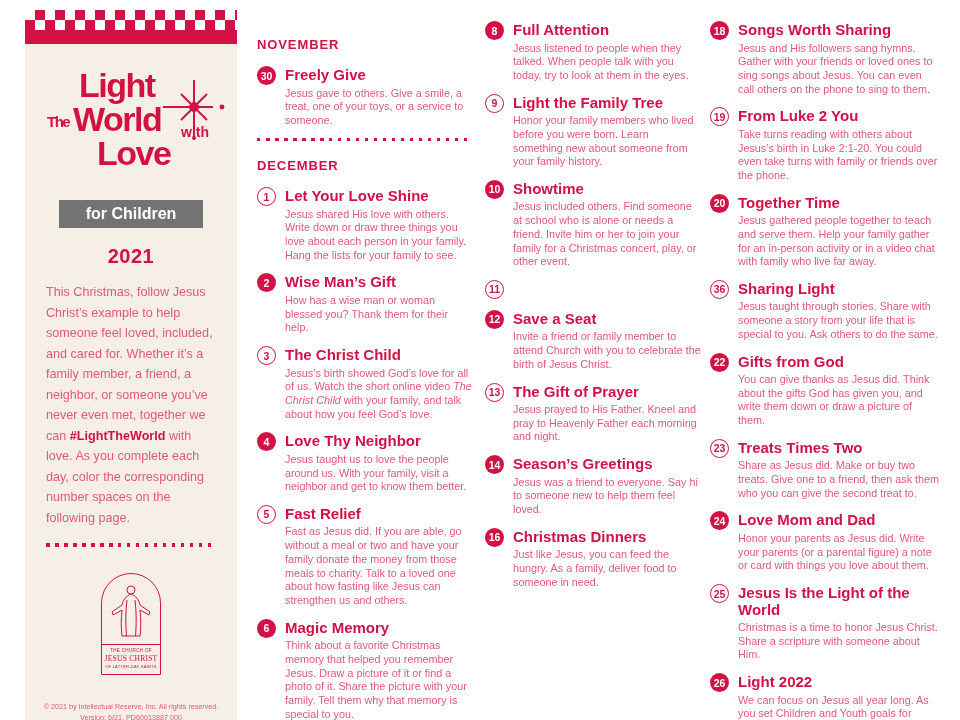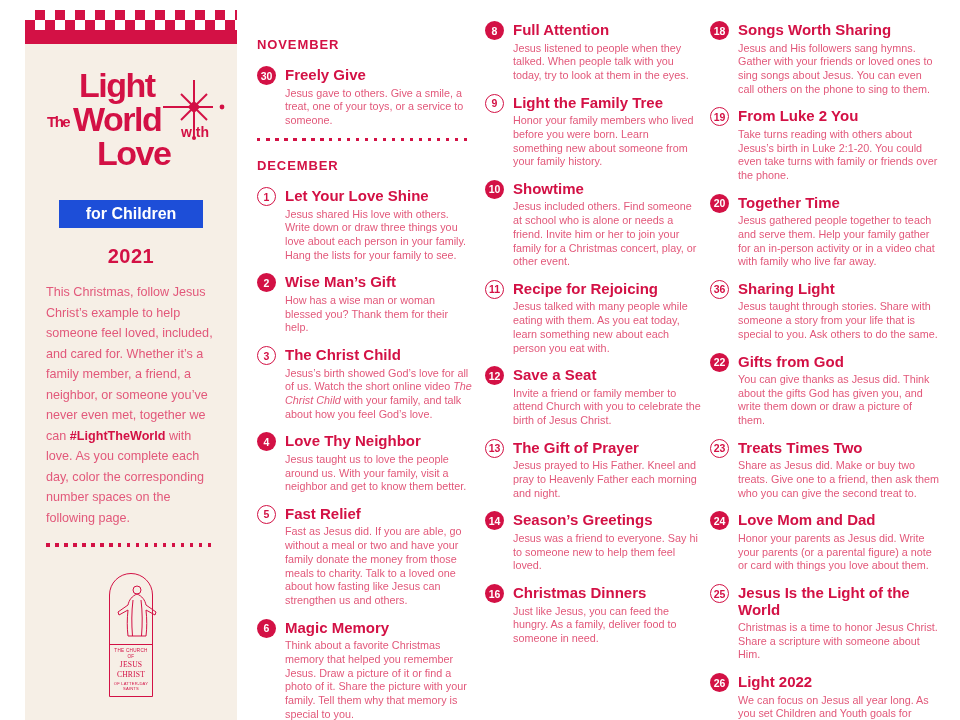--- a/index.html
+++ b/index.html
@@ -28,32 +28,32 @@
   .logo { position:relative; margin:24px 12px 0; height:120px; color:#d31145; }
   .logo .big { position:absolute; font-size:34px; font-weight:bold; letter-spacing:-1.5px; line-height:1; }
   .logo .small { position:absolute; font-size:14px; font-weight:bold; }
   .logo .w-light { top:0;  left:42px; }
   .logo .w-the   { top:46px; left:10px; font-size:15px; }
   .logo .w-world { top:34px; left:36px; }
   .logo .w-with  { top:56px; left:144px; }
   .logo .w-love  { top:68px; left:60px; }
   .logo svg.star { position:absolute; top:6px; right:-4px; }
   .badge {
-    width:fit-content; margin:12px auto 0; background:#1d4ed8; color:#fff;
+    width:fit-content; margin:12px auto 0; background:#737373; color:#fff;
     font-size:16px; font-weight:bold; padding:5px 27px;
   }
   .year { text-align:center; color:#d31145; font-size:20px; font-weight:bold; margin-top:17px; letter-spacing:0.5px; }
   .intro { margin:14px 21px 0; font-size:12.6px; line-height:1.63; color:#e2587a; }
   .intro b { color:#d31145; }
   .dotline {
     height:3.5px; margin:15px 21px 0;
     background:repeating-linear-gradient(to right, #d31145 0 3.5px, transparent 3.5px 9px);
   }
   .emblem {
-    width:44px; margin:26px auto 0; border:1px solid #d31145;
+    width:60px; margin:26px auto 0; border:1px solid #d31145;
     border-radius:30px 30px 0 0; padding-top:8px; text-align:center;
   }
   .church-name { border-top:1px solid #d31145; margin-top:2px; padding:3px 1px 4px; color:#d31145; line-height:1.35; }
   .cn1 { font-size:4.6px; letter-spacing:0.3px; }
   .cn2 { font-size:7.6px; font-family:"Liberation Serif", serif; letter-spacing:0.2px; }
   .cn3 { font-size:4.1px; letter-spacing:0.2px; }
   .copyright { margin:auto 6px 8px; padding-top:26px; text-align:center; font-size:7.2px; line-height:1.55; color:#e2587a; }
   
   .col { position:absolute; top:20px; }
   #col1 { left:257px; width:216px; }
@@ -215,24 +215,20 @@
         </div>
         <div class="item">
           <span class="num filled">10</span>
           <div class="item-text">
             <div class="item-title">Showtime</div>
             <p class="item-body"><span>Jesus included others. Find someone at school who is alone or needs a friend. Invite him or her to join your family for a Christmas concert, play, or other event.</span></p>
           </div>
         </div>
         <div class="item">
           <span class="num outline">11</span>
-          <div class="item-text">
-            <div class="item-title">Recipe for Rejoicing</div>
-            <p class="item-body"><span>Jesus talked with many people while eating with them. As you eat today, learn something new about each person you eat with.</span></p>
-          </div>
         </div>
         <div class="item">
           <span class="num filled">12</span>
           <div class="item-text">
             <div class="item-title">Save a Seat</div>
             <p class="item-body"><span>Invite a friend or family member to attend Church with you to celebrate the birth of Jesus Christ.</span></p>
           </div>
         </div>
         <div class="item">
           <span class="num outline">13</span>

